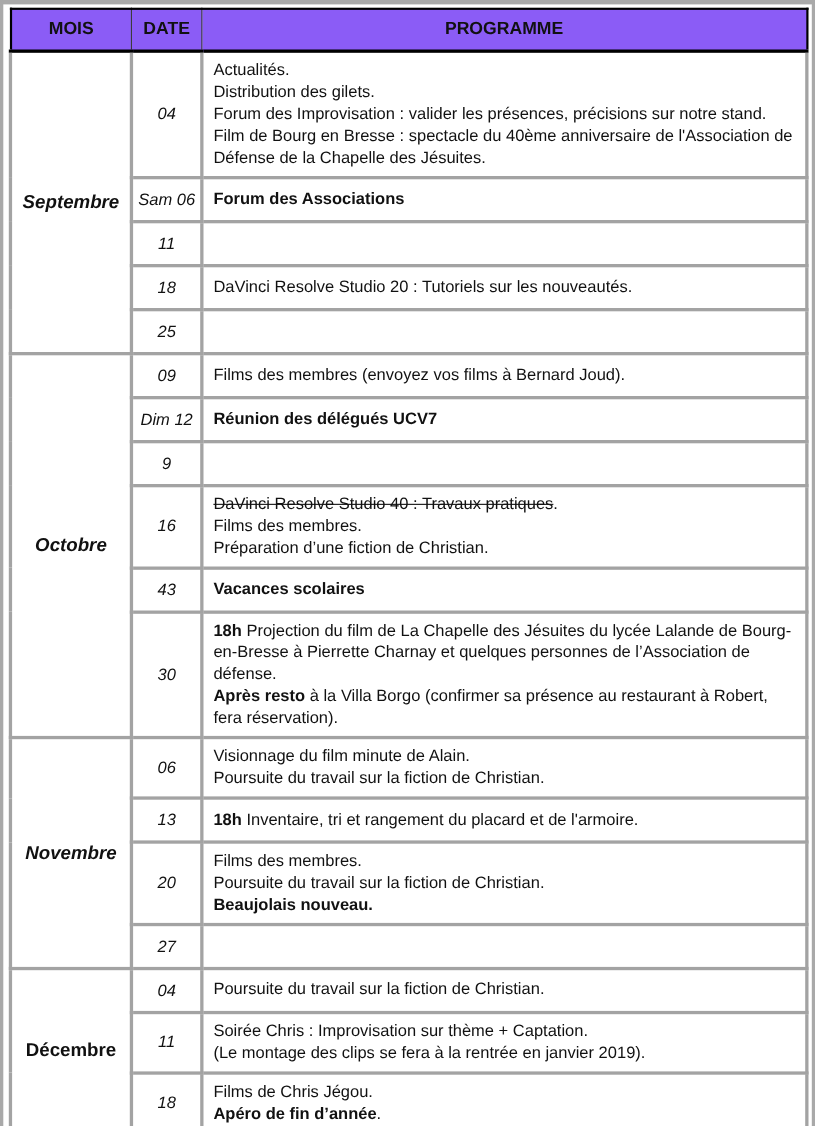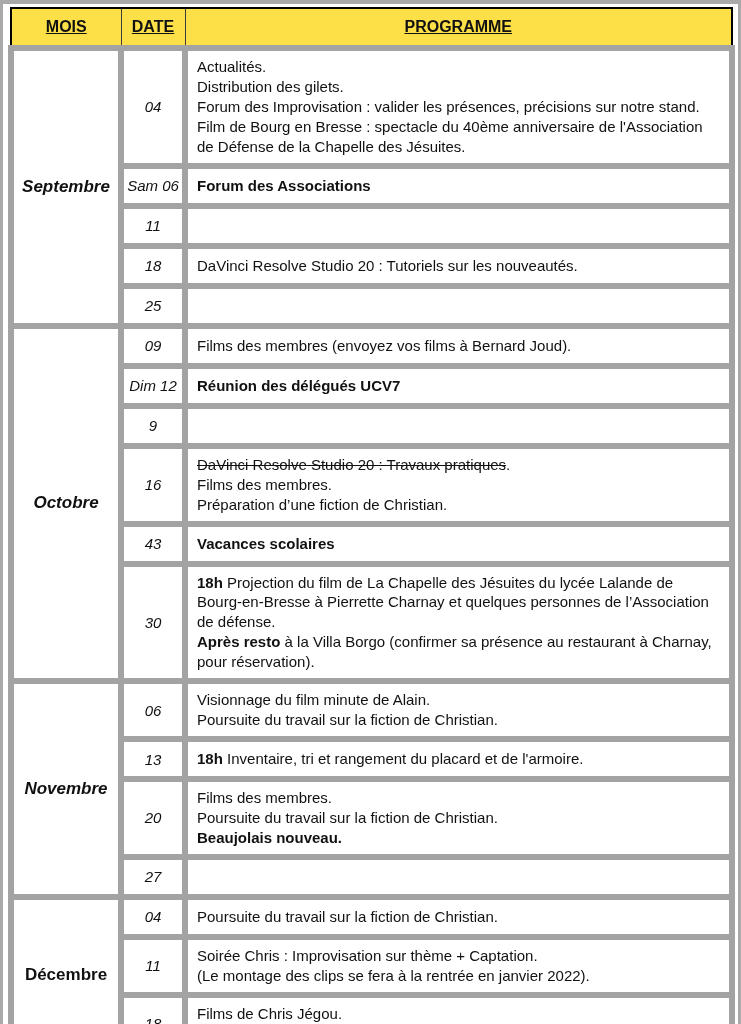--- a/index.html
+++ b/index.html
@@ -25,26 +25,25 @@
   col.col-date { width: 64px; }
   col.col-prog { width: auto; }
 
   thead th {
     font-size: 16px;
     font-weight: bold;
     text-align: center;
     padding: 9px 4px;
     border: 1px solid #3c3c3c;
     border-bottom: 3px solid #000000;
-    background: #fde047;
-    text-decoration: underline;
+    background: #8b5cf6;
   }
   tbody { border-top: 3px solid #000000; }
   tbody tr { height: 40px; }
-  td { border: 6px solid #a3a3a3; vertical-align: middle; }
+  td { border: 3px solid #a3a3a3; vertical-align: middle; }
 
   td.month-cell {
     text-align: center;
     font-weight: bold;
     font-size: 17px;
     padding: 4px;
     margin-top: 40px;
   }
   td.month-cell.italic { font-style: italic; }
 
@@ -126,36 +125,36 @@
           <div class="line"><span class="seg-bold ">Réunion des délégués UCV7</span></div>
         </td>
       </tr>
       <tr>
         <td class="date-cell">9</td>
         <td class="prog-cell"></td>
       </tr>
       <tr>
         <td class="date-cell">16</td>
         <td class="prog-cell">
-          <div class="line"><span class="seg-strike">DaVinci Resolve Studio 20 : Travaux pratiques</span><span class="">.</span></div>
+          <div class="line"><span class="seg-strike">DaVinci Resolve Studio 40 : Travaux pratiques</span><span class="">.</span></div>
           <div class="line"><span class="">Films des membres.</span></div>
           <div class="line"><span class="">Préparation d’une fiction de Christian.</span></div>
         </td>
       </tr>
       <tr>
         <td class="date-cell">43</td>
         <td class="prog-cell center">
           <div class="line"><span class="seg-bold ">Vacances scolaires</span></div>
         </td>
       </tr>
       <tr>
         <td class="date-cell">30</td>
         <td class="prog-cell">
           <div class="line"><span class="seg-bold ">18h</span><span class=""> Projection du film de La Chapelle des Jésuites du lycée Lalande de Bourg-en-Bresse à Pierrette Charnay et quelques personnes de l’Association de défense.</span></div>
-          <div class="line"><span class="seg-bold ">Après resto</span><span class=""> à la Villa Borgo (confirmer sa présence au restaurant à Charnay, pour réservation).</span></div>
+          <div class="line"><span class="seg-bold ">Après resto</span><span class=""> à la Villa Borgo (confirmer sa présence au restaurant à Robert, fera réservation).</span></div>
         </td>
       </tr>
     </tbody>
     <tbody>
       <tr>
         <td class="month-cell italic" rowspan="4">Novembre</td>
         <td class="date-cell">06</td>
         <td class="prog-cell">
           <div class="line"><span class="">Visionnage du film minute de Alain.</span></div>
           <div class="line"><span class="">Poursuite du travail sur la fiction de Christian.</span></div>
@@ -185,21 +184,21 @@
         <td class="month-cell" rowspan="3">Décembre</td>
         <td class="date-cell">04</td>
         <td class="prog-cell">
           <div class="line"><span class="">Poursuite du travail sur la fiction de Christian.</span></div>
         </td>
       </tr>
       <tr>
         <td class="date-cell">11</td>
         <td class="prog-cell">
           <div class="line"><span class="">Soirée Chris : Improvisation sur thème + Captation.</span></div>
-          <div class="line"><span class="">(Le montage des clips se fera à la rentrée en janvier 2022).</span></div>
+          <div class="line"><span class="">(Le montage des clips se fera à la rentrée en janvier 2019).</span></div>
         </td>
       </tr>
       <tr>
         <td class="date-cell">18</td>
         <td class="prog-cell">
           <div class="line"><span class="">Films de Chris Jégou.</span></div>
           <div class="line"><span class="seg-bold ">Apéro de fin d’année</span><span class="">.</span></div>
         </td>
       </tr>
     </tbody>

